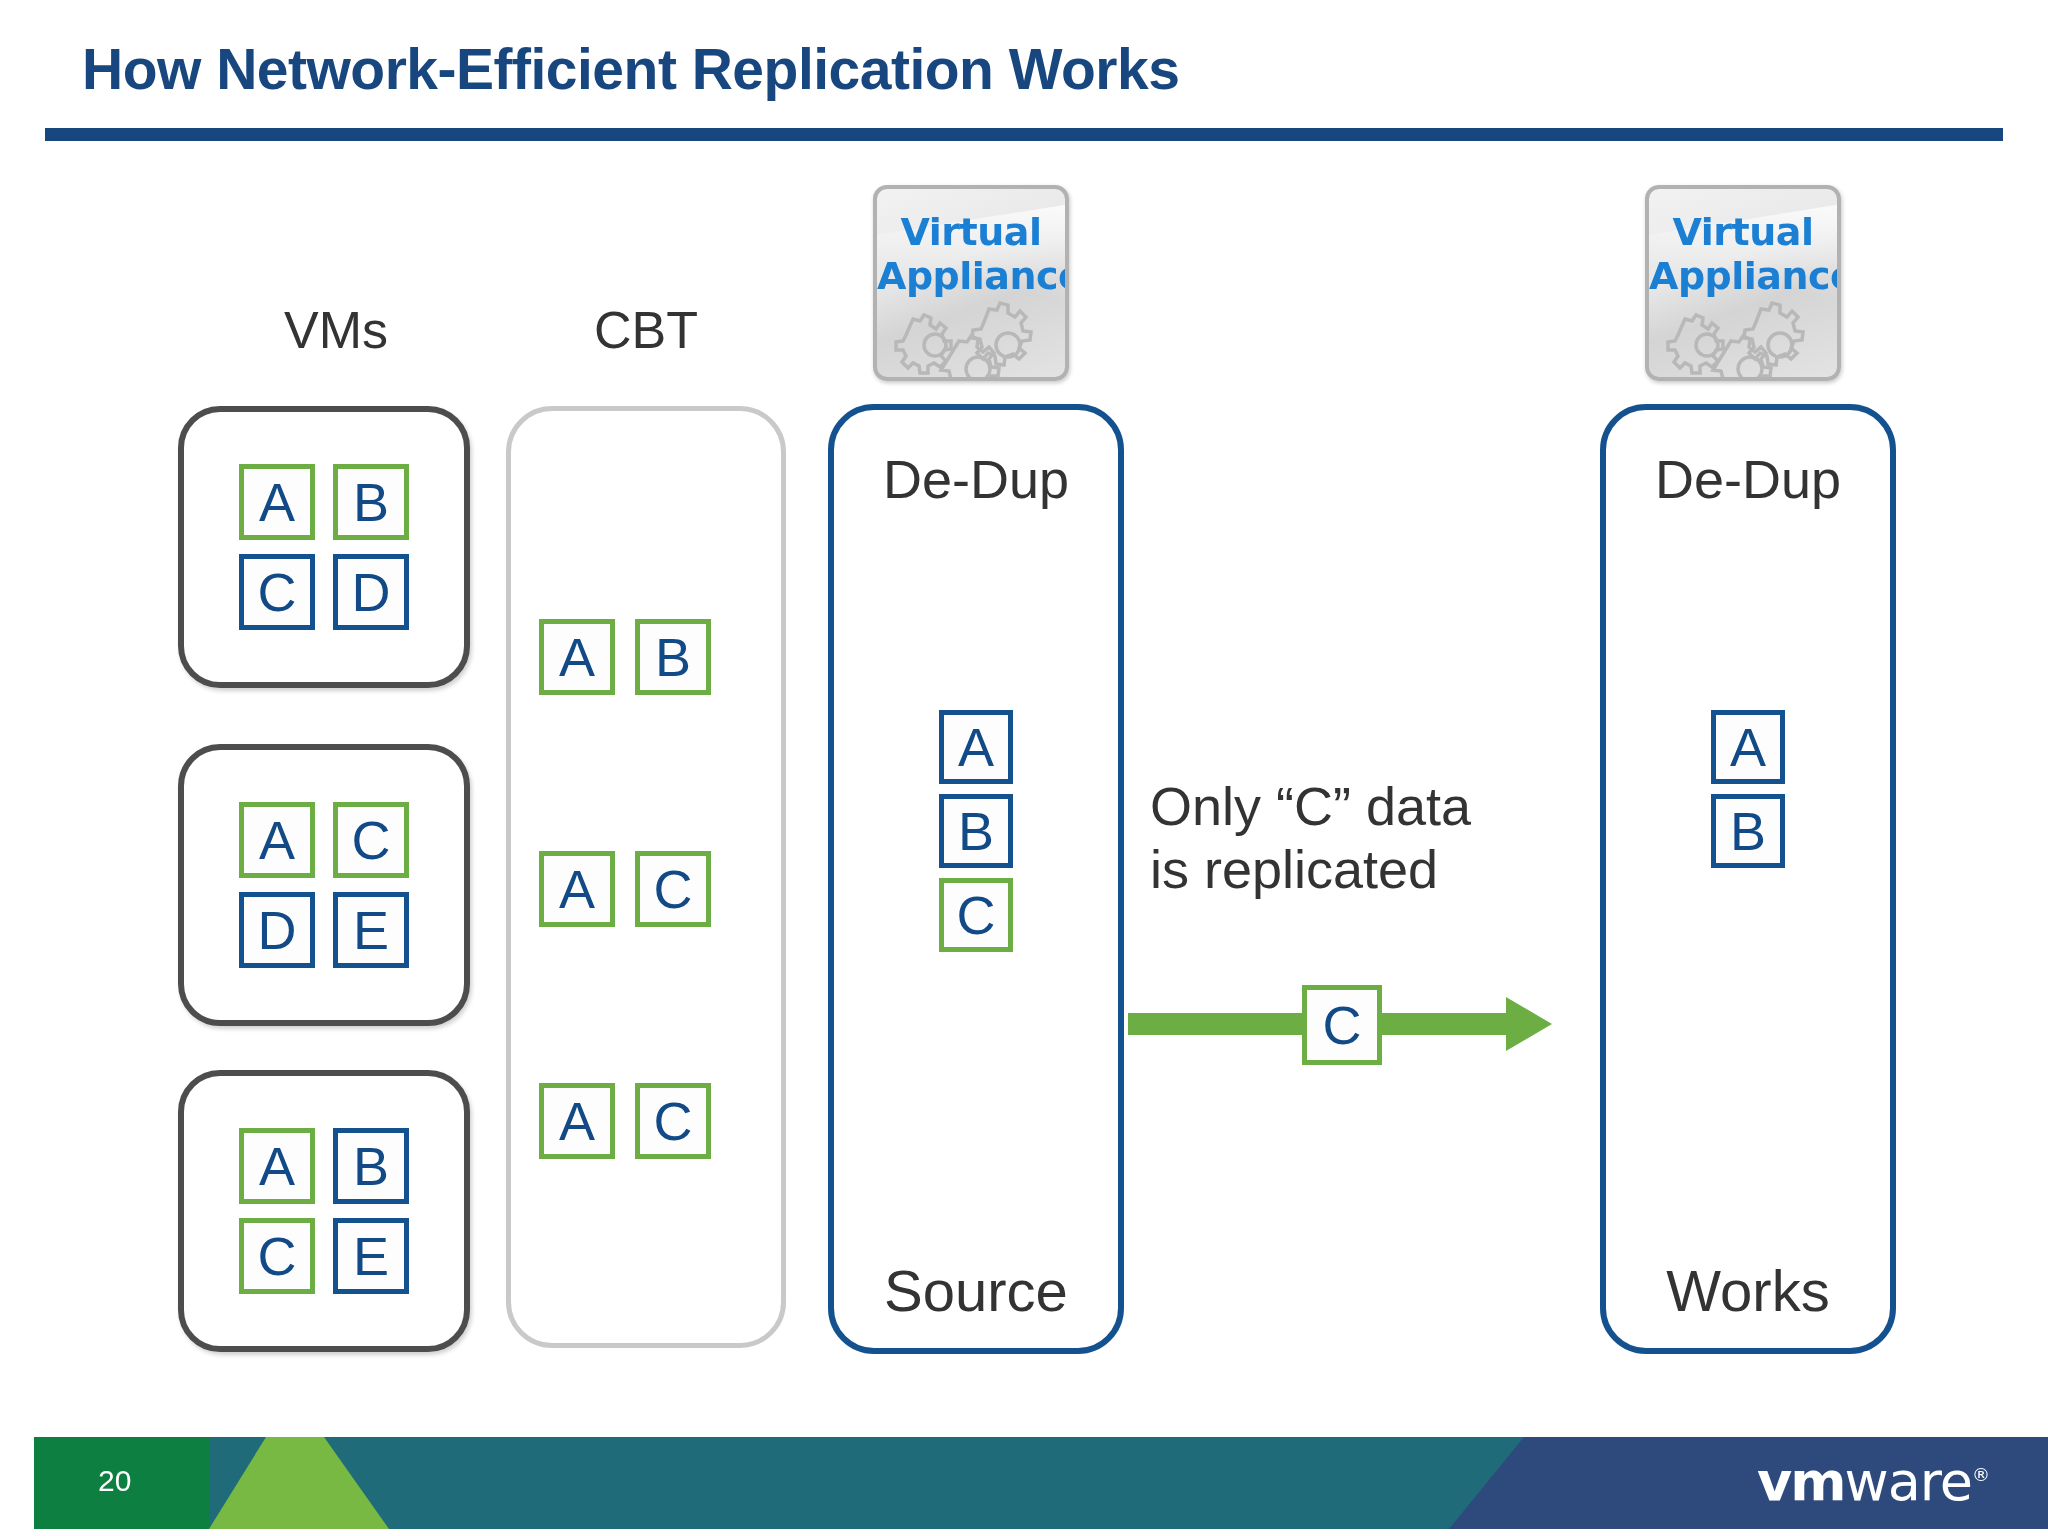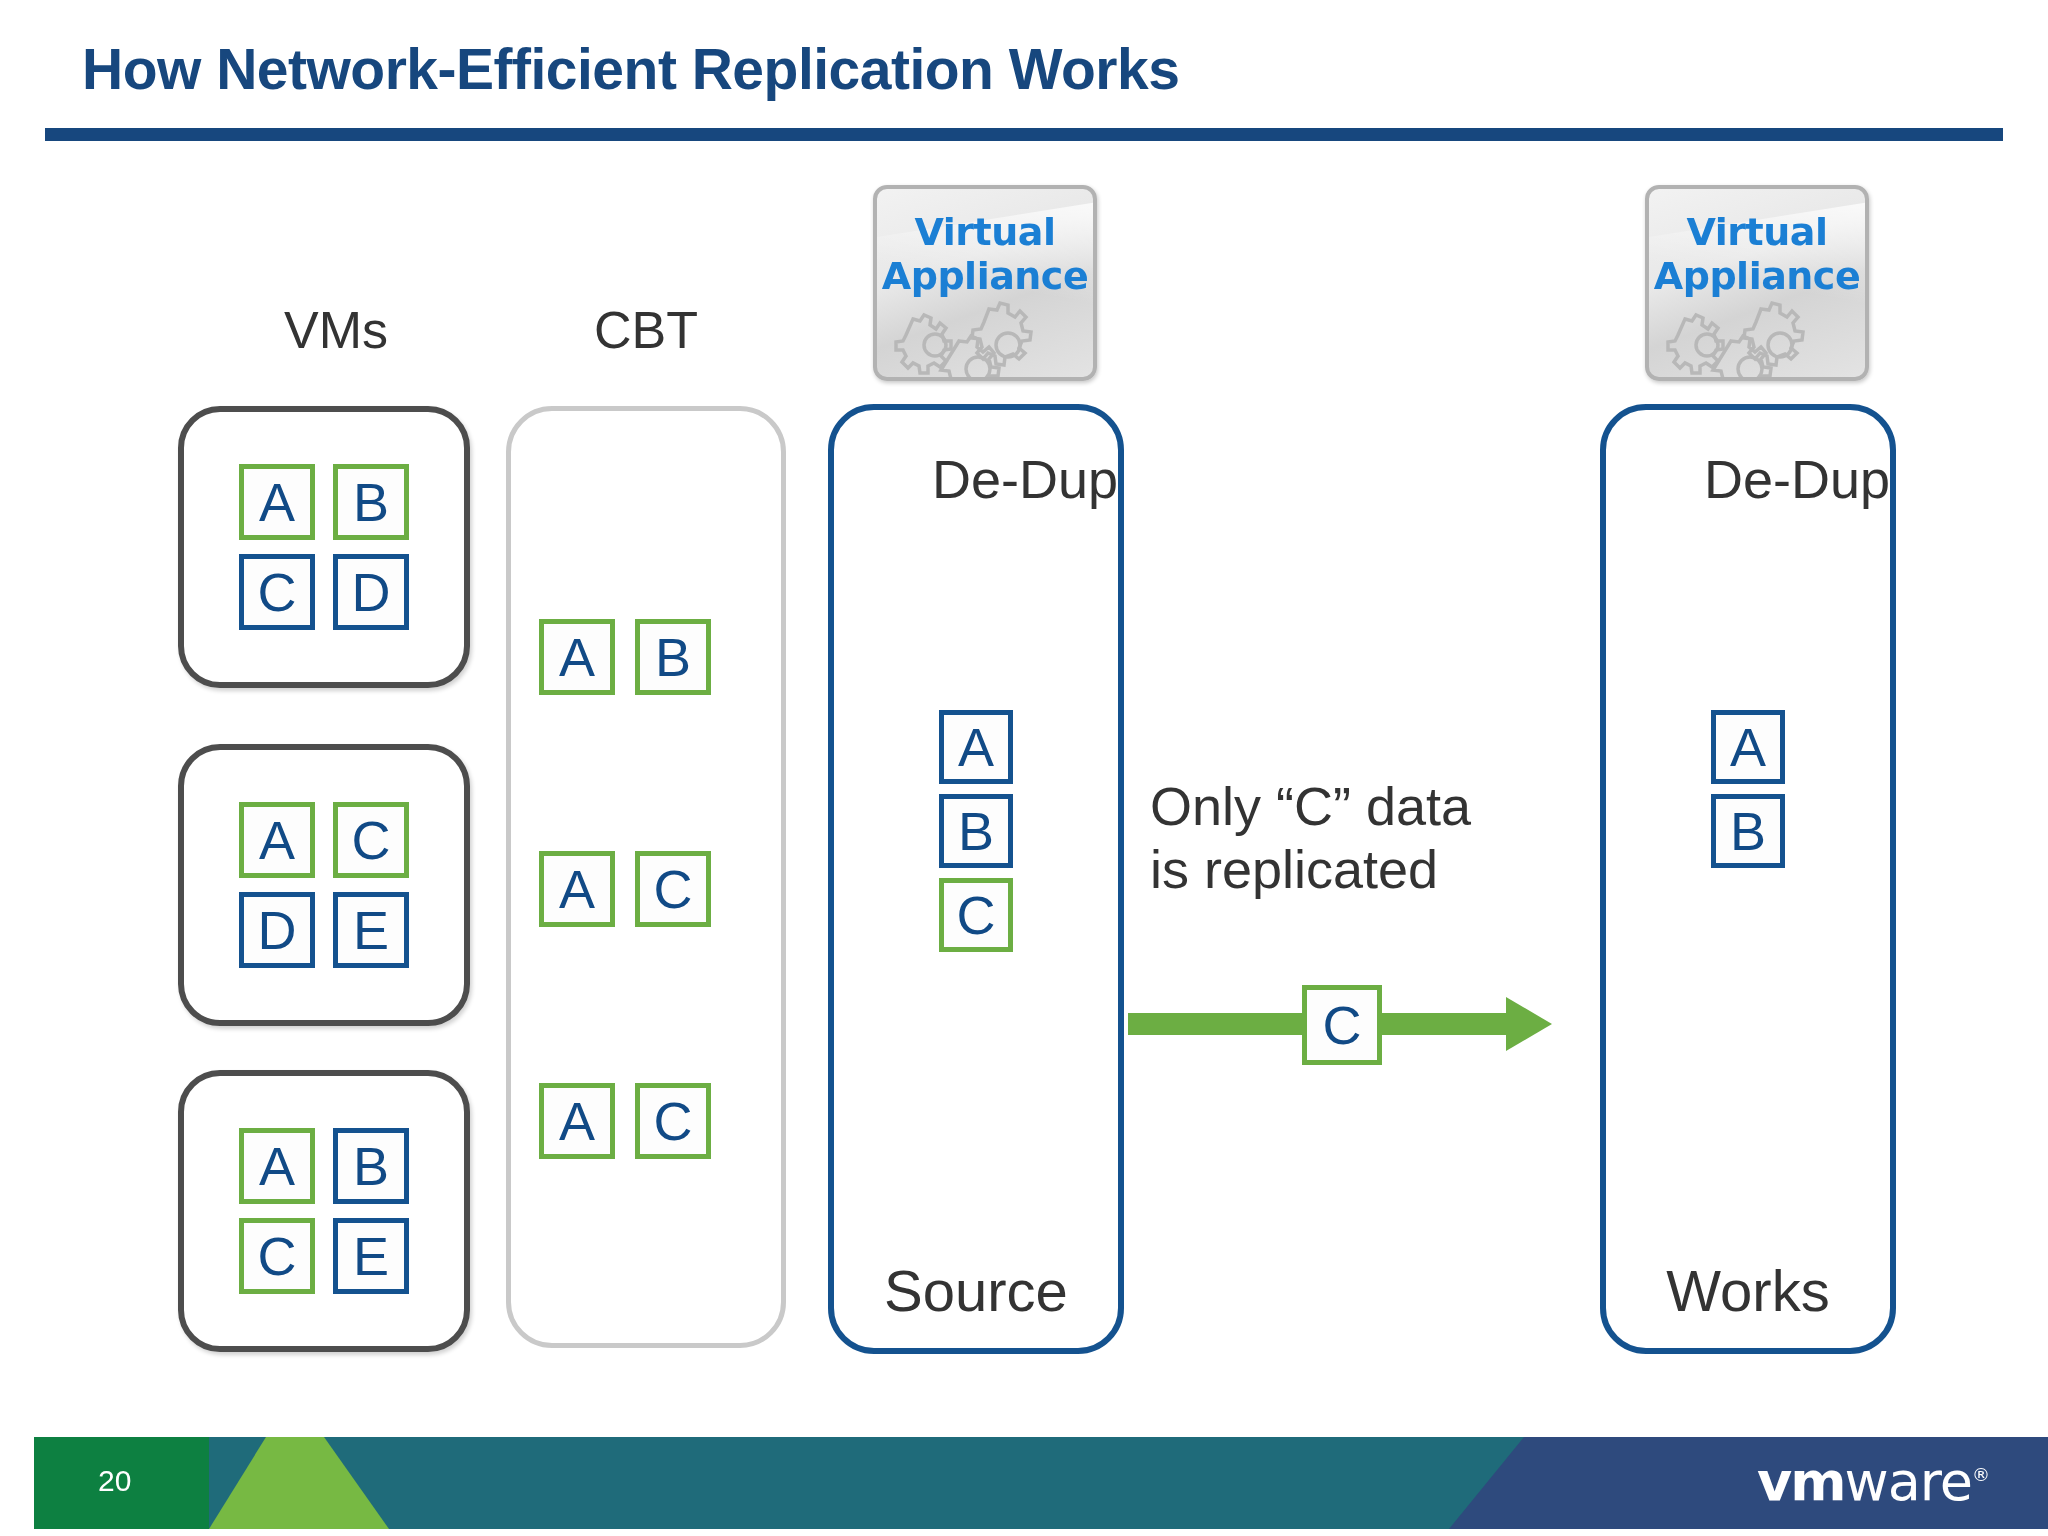--- a/index.html
+++ b/index.html
@@ -97,21 +97,21 @@
     border:6px solid #14528f;
     border-radius:46px;
     background:#ffffff;
     width:296px;
     top:404px;
     height:950px;
   }
   .dedup-label{
     position:absolute;
     top:38px;left:0;right:0;
-    text-align:right;
+    text-align:center;
     font-size:54px;
     color:#333333;
     white-space:nowrap;
   }
   .panel-bottom-label{
     position:absolute;
     bottom:24px;left:0;right:0;
     text-align:center;
     font-size:58px;
     color:#333333;
@@ -123,21 +123,21 @@
     display:flex;
     flex-direction:column;
     align-items:center;
     gap:10px;
   }
   .dedup-stack .lbox{width:74px;height:74px;font-size:54px;}
 
   
   .va-badge{
     position:absolute;
-    width:224px;height:196px;
+    width:196px;height:196px;
     border-radius:14px;
     box-sizing:border-box;
     border:4px solid #b2b2b2;
     background:linear-gradient(160deg,#f2f2f2 0%,#e8e8e8 38%,#d4d4d4 60%,#e3e3e3 100%);
     box-shadow:1px 2px 4px rgba(0,0,0,0.22);
     overflow:hidden;
   }
   .va-sheen{
     position:absolute;left:-10%;top:16%;width:130%;height:60%;
     background:linear-gradient(200deg, rgba(255,255,255,0.85) 0%, rgba(255,255,255,0.0) 55%);

